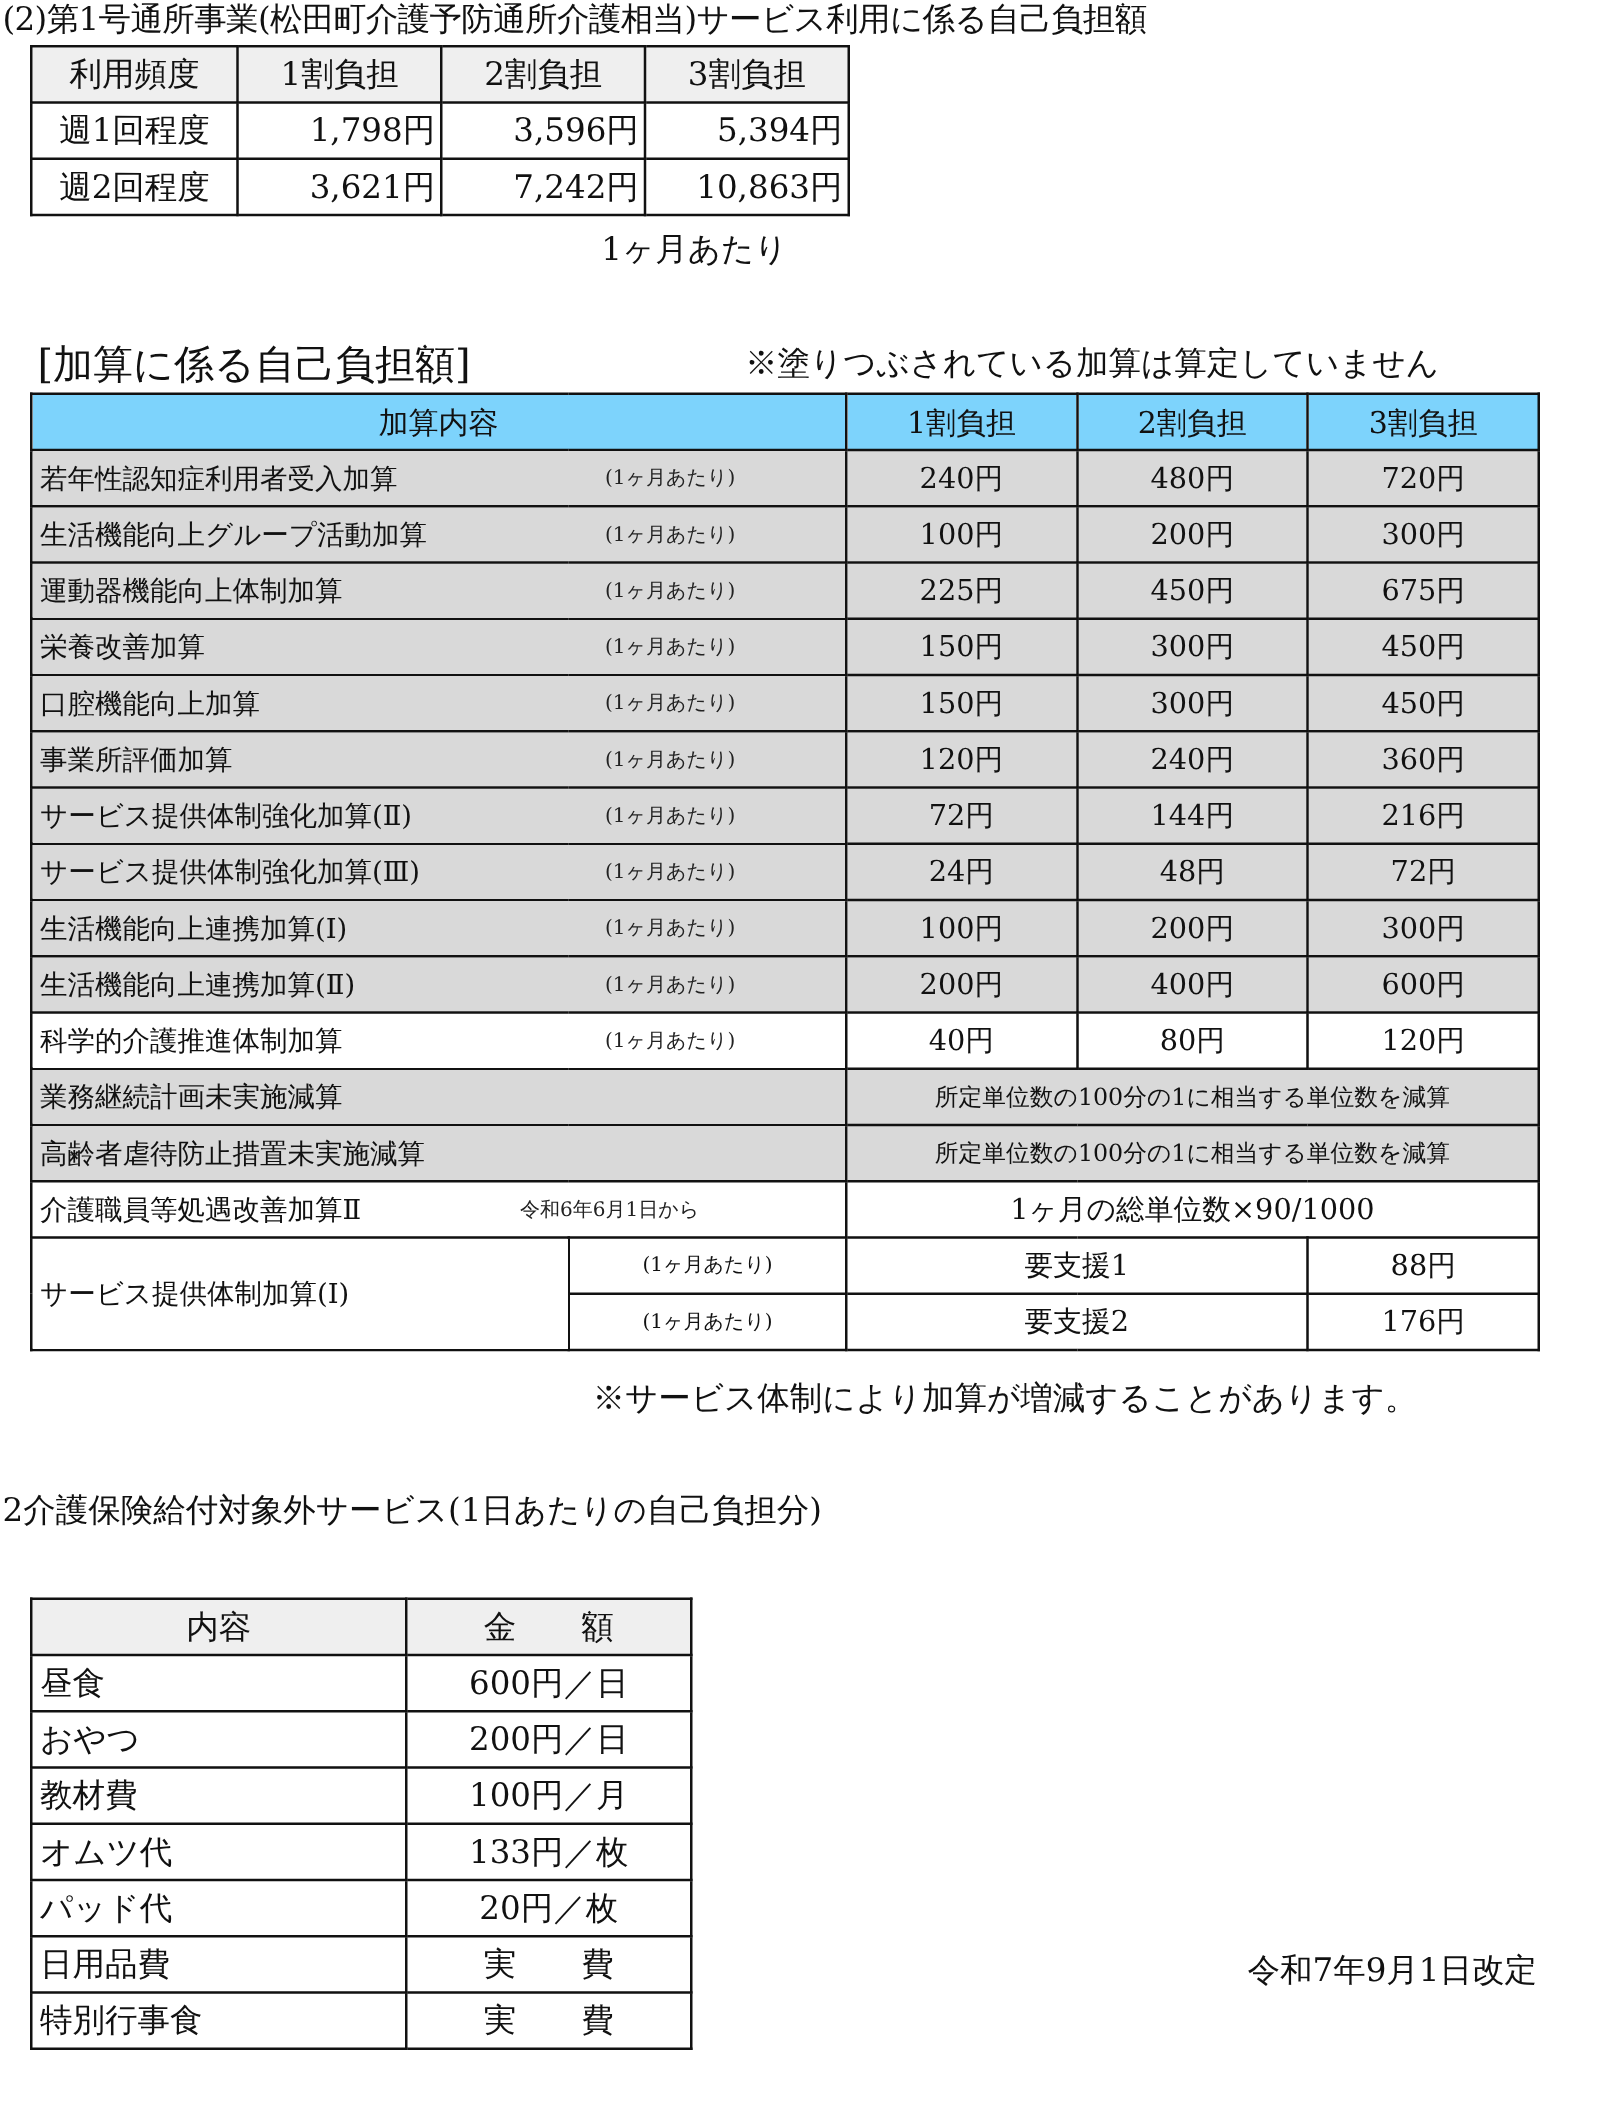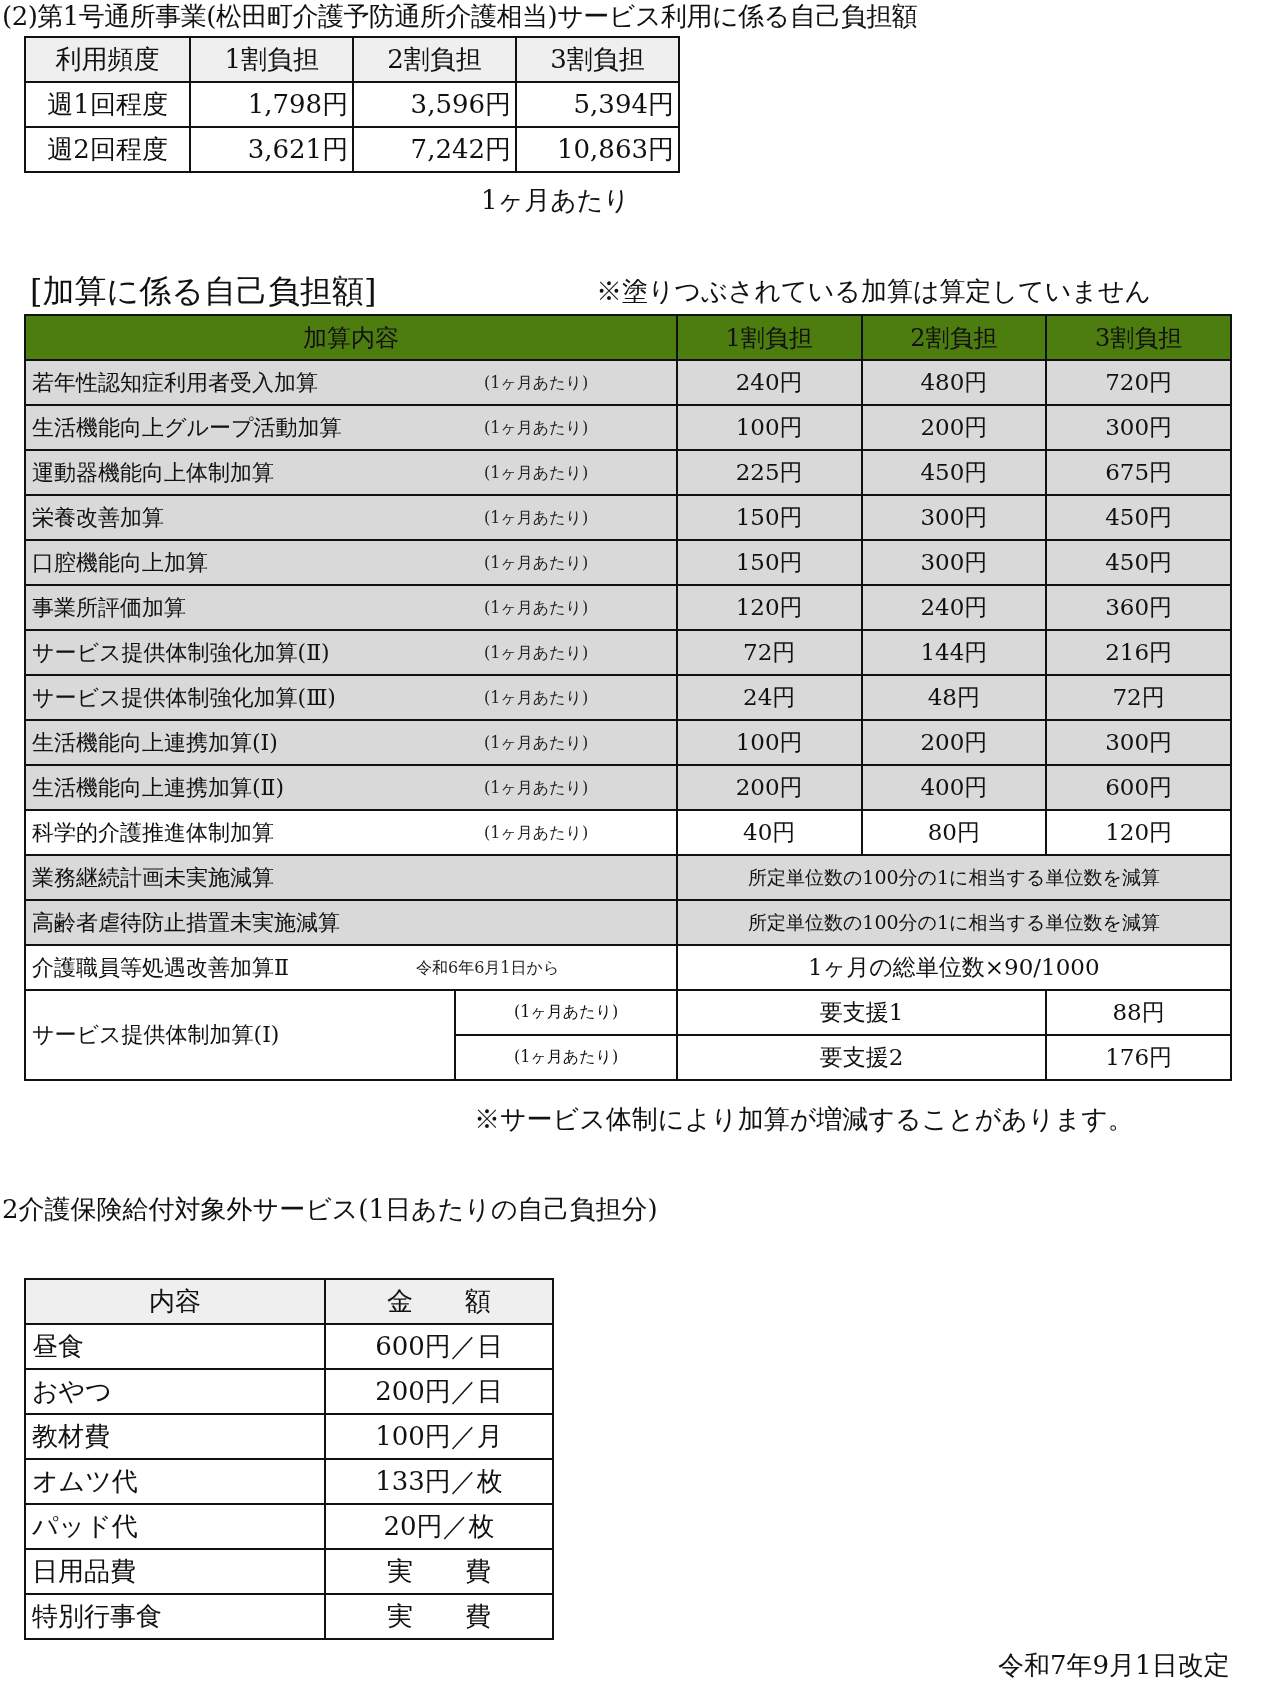--- a/index.html
+++ b/index.html
@@ -19,42 +19,42 @@
   #t1 .lbl { text-align: center; }
   #t1 .num { text-align: right; padding-right: 4px; }
   .per-month { left: 456px; top: 183px; font-size: 26px; line-height: 34px; margin-left: 25px; }
 
   .sec-label { left: 30px; top: 274px; font-size: 32px; line-height: 34px; }
   .sec-note { left: 596px; top: 274px; font-size: 26px; line-height: 34px; text-align: right; }
 
   
   #t2 { left: 24px; top: 314px; width: 1208px; }
   #t2 td { height: 43px; font-size: 22px; }
-  #t2 .hdr td { background: #4d7c0f; text-align: center; font-size: 24px; margin-left: 36px; }
+  #t2 .hdr td { background: #7dd3fc; text-align: center; font-size: 24px; margin-left: 36px; }
   #t2 .g td { background: #d9d9d9; }
   #t2 .w td { background: #ffffff; }
   #t2 .name { padding-left: 6px; position: relative; }
   #t2 .name .n { font-size: 22px; }
   #t2 .name .sub { position: absolute; left: 458px; top: 50%; transform: translateY(-50%); font-size: 16px; color: #222; }
   #t2 .val { text-align: center; font-size: 23px; }
   #t2 .span-text { text-align: center; font-size: 19px; }
   #t2 .span-big { text-align: center; font-size: 23px; }
   #t2 .subcell { text-align: center; font-size: 16px; }
 
   .footnote { left: 474px; top: 1102px; font-size: 26px; line-height: 34px; }
   .sec2 { left: 2px; top: 1192px; font-size: 26px; line-height: 34px; }
 
   
   #t3 { left: 24px; top: 1278px; width: 528px; }
   #t3 td { height: 43px; font-size: 26px; }
   #t3 .hdr td { background: #efefef; text-align: center; }
   #t3 .item { padding-left: 6px; }
   #t3 .amt { text-align: center; }
 
-  .revised { left: 998px; top: 1648px; font-size: 26px; line-height: 34px; }
+  .revised { left: 998px; top: 1560px; font-size: 26px; line-height: 34px; }
 </style>
 </head>
 <body>
 
 <div class="abs title1">(2)第1号通所事業(松田町介護予防通所介護相当)サービス利用に係る自己負担額</div>
 
 <table id="t1">
   <colgroup>
       <col style="width:142px">
       <col style="width:140px">

